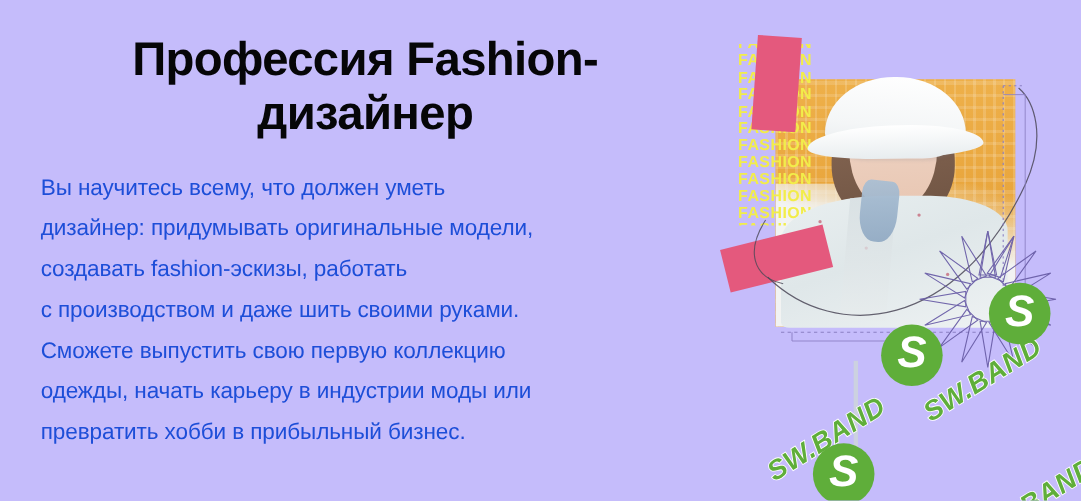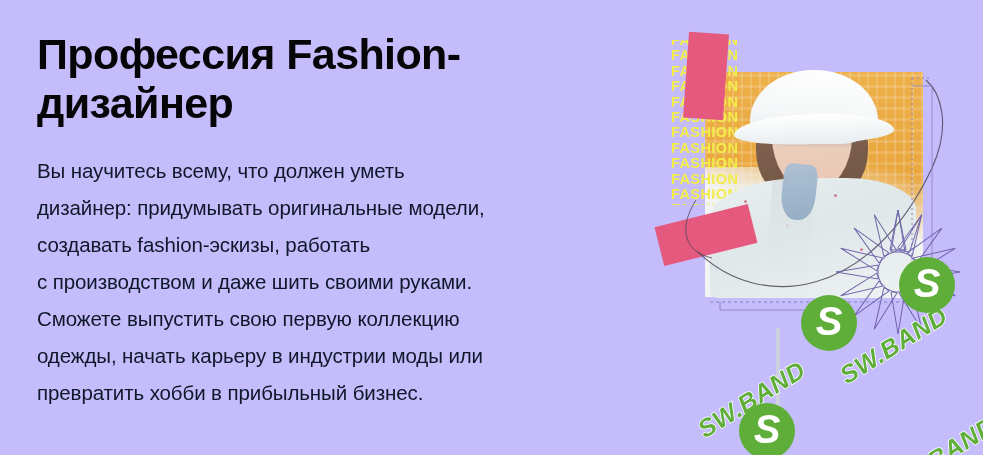--- a/index.html
+++ b/index.html
@@ -10,24 +10,25 @@
     overflow:hidden;position:relative;
   }
   .page{position:absolute;inset:0;overflow:hidden;}
 
   
   .text-col{position:absolute;left:37px;top:30px;width:590px;}
   .headline{
     font-size:43px;line-height:49px;font-weight:bold;
     color:#060608;letter-spacing:-0.6px;margin:0;
     white-space:pre-line;
+    text-align:center;
   }
   .body-copy{
     margin:0;padding-top:24px;
-    font-size:20.5px;line-height:37px;color:#0f172a;
+    font-size:20.5px;line-height:37px;color:#1d4ed8;
     white-space:pre-line;letter-spacing:-0.1px;
   }
 
   
   .collage{position:absolute;left:640px;top:0;width:343px;height:455px;}
 
   
   .fashion-stack{
     position:absolute;left:31px;top:40px;width:120px;height:165px;
     overflow:hidden;z-index:3;pointer-events:none;

